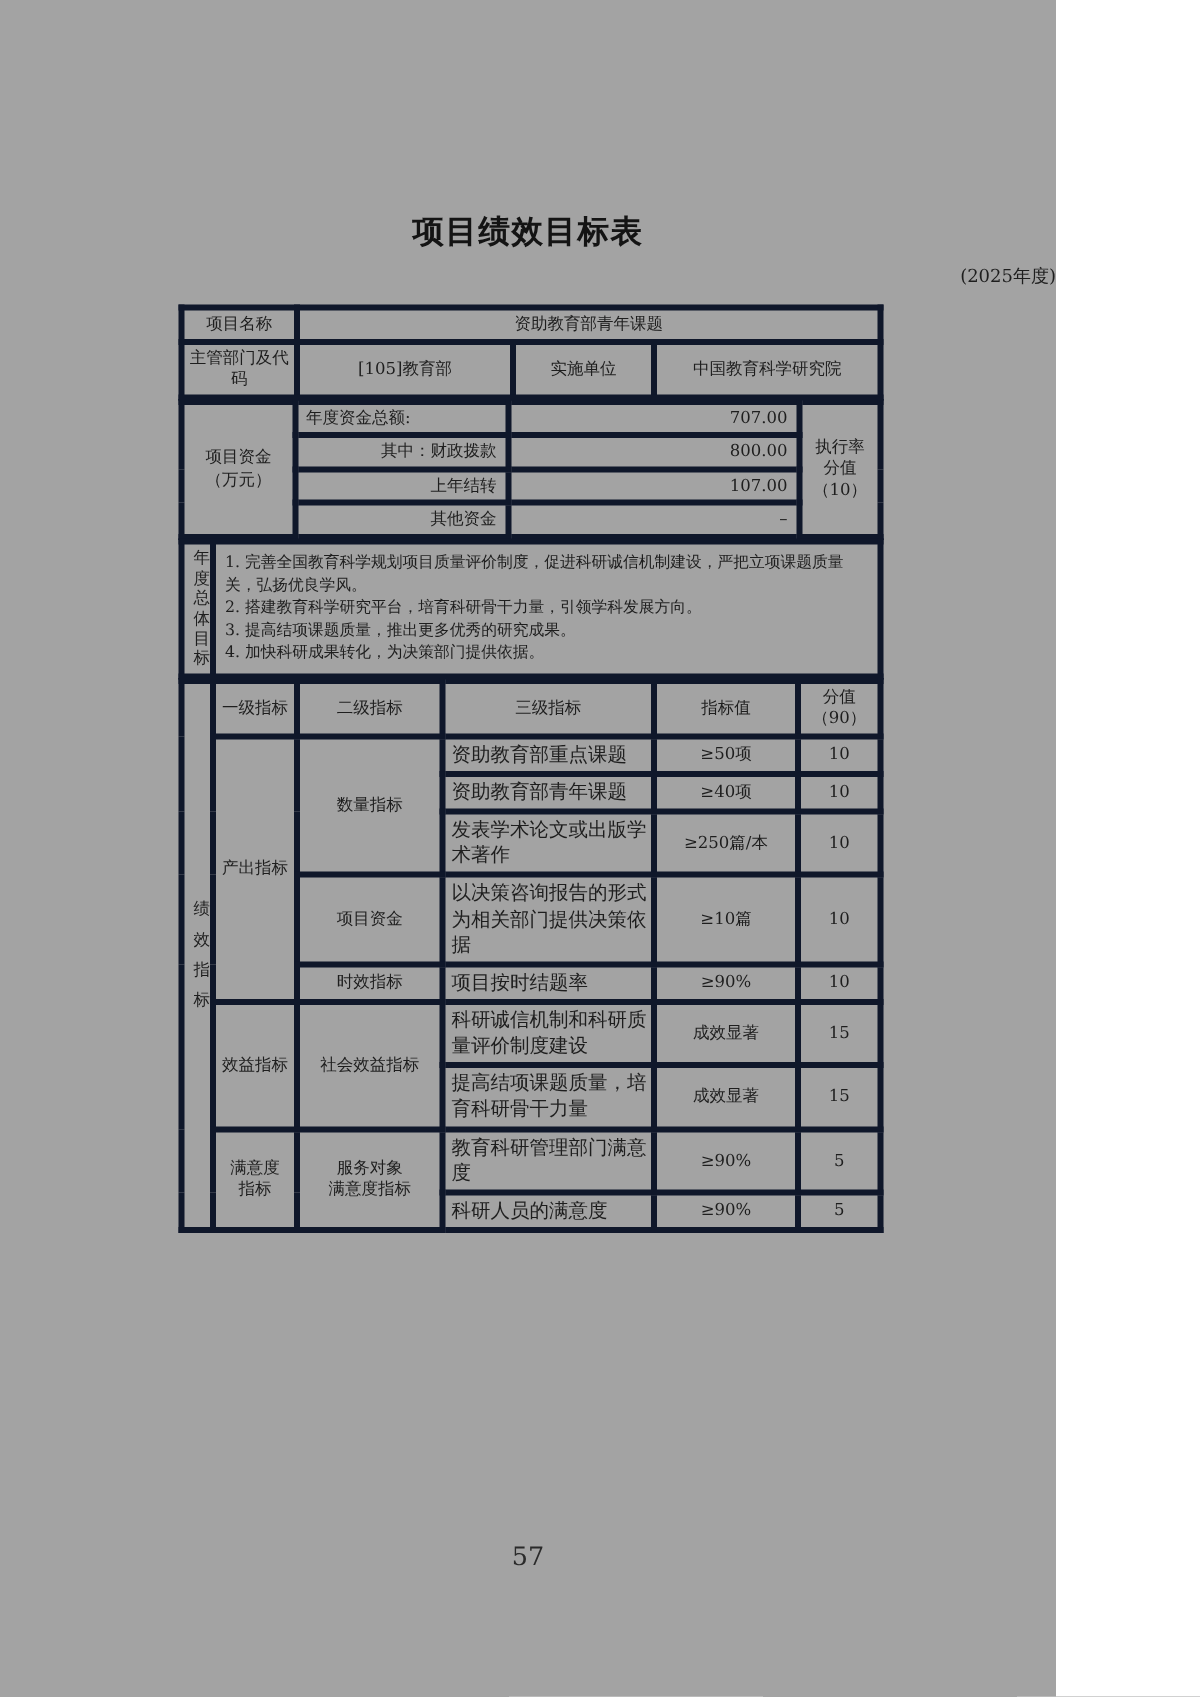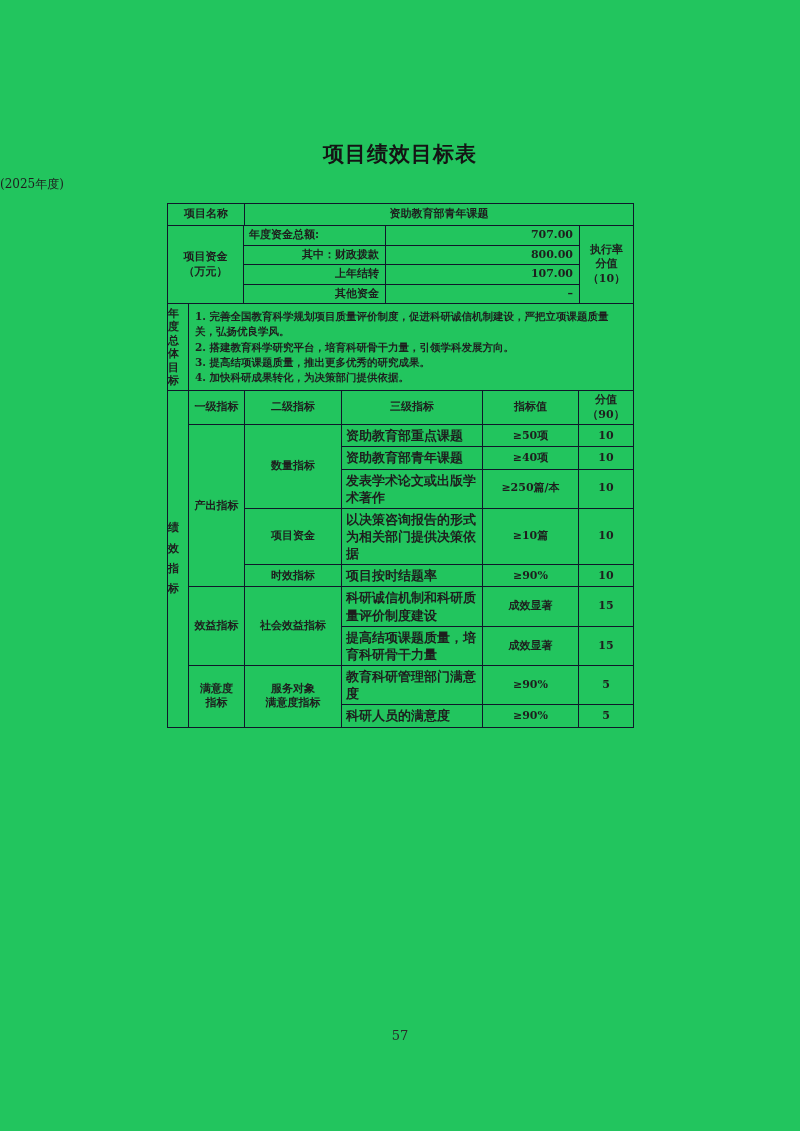--- a/index.html
+++ b/index.html
@@ -3,76 +3,76 @@
 <meta charset="utf-8">
 <style>
   * { box-sizing: border-box; }
   html, body { margin: 0; padding: 0; }
   body {
     width: 800px; height: 1131px;
     background: #ffffff;
     color: #1e1e1e;
     font-family: "DejaVu Serif", "Liberation Serif", serif;
   }
-  .sheet { position: relative; width: 800px; height: 1131px; background: #22c55e; overflow: hidden; }
+  .sheet { position: relative; width: 704px; height: 1131px; background: #a3a3a3; overflow: hidden; }
 
   .title {
     padding-top: 140px;
     text-align: center;
     font-family: "DejaVu Sans", "Liberation Sans", sans-serif;
     font-weight: 700;
     font-size: 21px;
     letter-spacing: 1px;
     color: #141414;
   }
-  .subtitle { margin-top: 8px; text-align: left; font-size: 12px; color: #1e1e1e; }
+  .subtitle { margin-top: 8px; text-align: right; font-size: 12px; color: #1e1e1e; }
 
   .tblwrap { width: 466px; margin: 10px auto 0 auto; }
   table { border-collapse: collapse; table-layout: fixed; width: 466px; }
   table + table { margin-top: -1px; }
   td, th {
-    border: 1px solid #0f172a;
+    border: 4px solid #0f172a;
     font-size: 11px;
-    font-weight: bold;
+    font-weight: normal;
     text-align: center;
     vertical-align: middle;
     padding: 2px 3px;
     line-height: 1.32;
     overflow: hidden;
     word-break: break-word;
   }
   .pre { white-space: pre-line; }
   .left { text-align: left; padding-left: 5px; margin-left: 48px; }
   .right { text-align: right; padding-right: 6px; }
   .rowA td { height: 22px; }
   .rowB td { height: 19px; }
   .vlabel {
     padding: 2px 0;
     line-height: 1.22;
     word-break: break-all;
-    text-align: left;
+    text-align: right;
   }
   .vlabel-spread { line-height: 1.85; margin-left: 19px; }
   .goal {
     text-align: left;
     padding: 5px 6px;
     font-size: 10.5px;
     line-height: 1.45;
     height: 84px;
     vertical-align: middle;
   }
   .hdr th { height: 31px; }
   .rowD td { height: 21px; }
   .l3 { text-align: left; padding: 2px 2px 2px 4px; font-size: 13px; }
   .pageno {
     position: absolute;
     top: 1028px; left: 0;
     width: 100%;
     text-align: center;
-    font-size: 13px;
+    font-size: 17px;
     color: #2a2a2a;
   }
 </style>
 </head>
 <body>
 
 <div class="sheet">
 
   <div class="title">项目绩效目标表</div>
   <div class="subtitle">(2025年度)</div>
@@ -83,20 +83,26 @@
       <colgroup>
           <col style="width:77px">
           <col style="width:144px">
           <col style="width:94px">
           <col style="width:151px">
         </colgroup>
       <tbody>
           <tr class="rowA">
         <td>项目名称</td>
         <td colspan="3">资助教育部青年课题</td>
+      </tr>
+      <tr class="rowA">
+        <td>主管部门及代码</td>
+        <td>[105]教育部</td>
+        <td>实施单位</td>
+        <td>中国教育科学研究院</td>
       </tr>
     </tbody>
       </table>
 
     <table>
       <colgroup>
           <col style="width:76px">
           <col style="width:142px">
           <col style="width:194px">
           <col style="width:54px">

